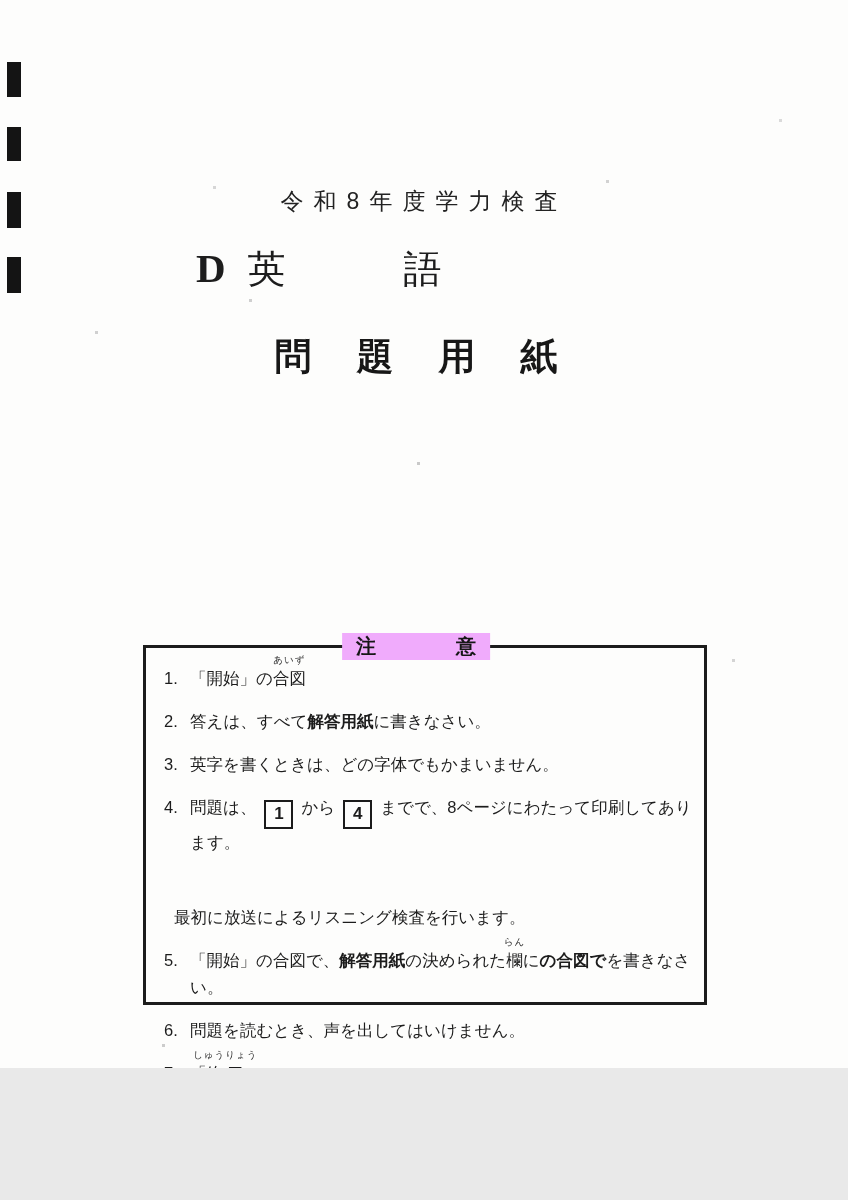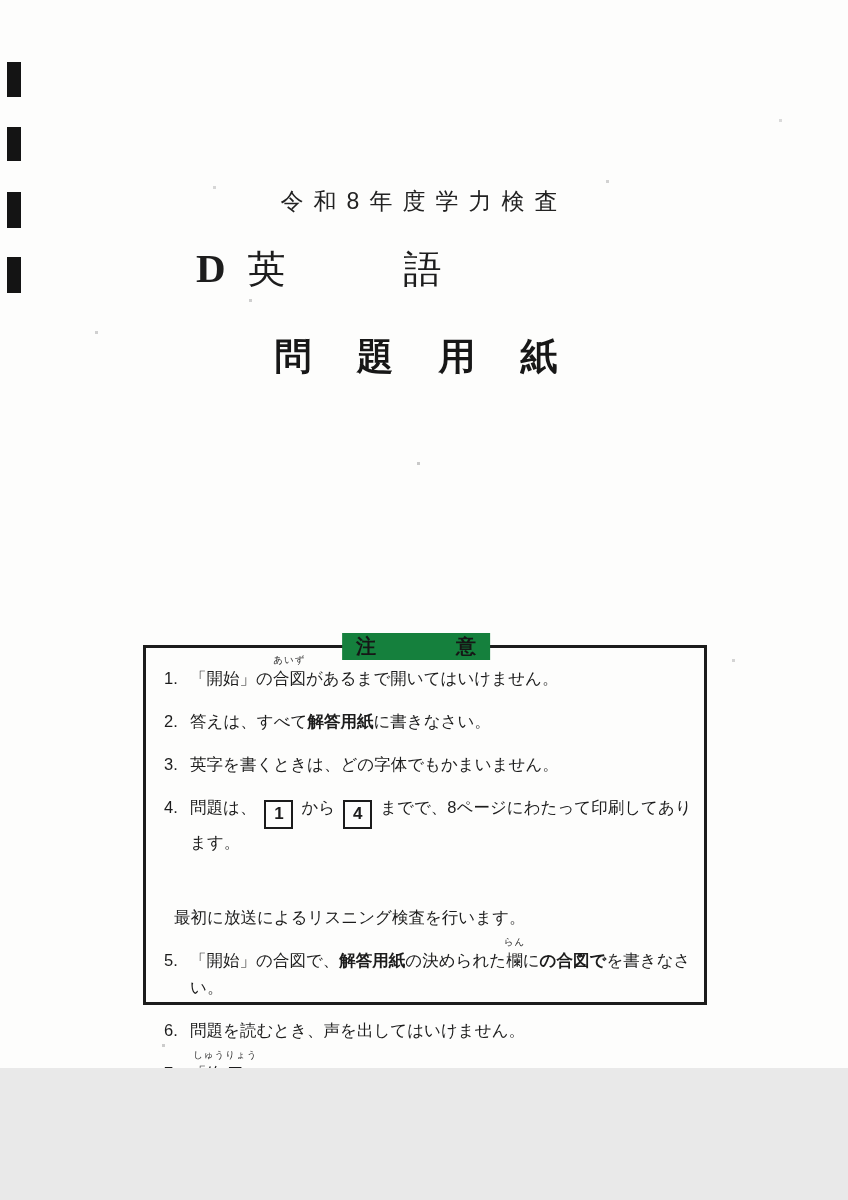--- a/index.html
+++ b/index.html
@@ -51,21 +51,21 @@
 
   .notice-box {
     position: absolute; left: 143px; top: 645px;
     width: 564px; height: 360px;
     border: 3px solid #1c1c1c;
     box-sizing: border-box;
   }
   .notice-title {
     position: absolute; top: -15px; left: 50%;
     transform: translateX(-56%);
-    background: #15803d;
+    background: #f0abfc;
     padding: 0 14px;
     font-size: 20px; font-weight: 700;
     white-space: nowrap; color: #161616;
   }
   .notice-items { padding: 17px 8px 0 18px; }
   .notice-item {
     display: flex;
     margin-bottom: 16px;
     line-height: 27px;
     font-size: 16.5px;
@@ -111,21 +111,21 @@
     <span class="subject-name">英　　　語</span>
   </div>
 
   <div class="paper-title">問　題　用　紙</div>
 
   <div class="notice-box">
     <div class="notice-title">注　　　　意</div>
     <div class="notice-items">
         <div class="notice-item">
           <span class="num">1.</span>
-          <span class="body"><span>「開始」の</span><span class="rubyed">合図<span class="rt">あいず</span></span><span>があるまで開いてはいけません。</span></span>
+          <span class="body"><span>「開始」の</span><span class="rubyed">合図<span class="rt">あいず</span></span></span>
         </div>
         <div class="notice-item">
           <span class="num">2.</span>
           <span class="body"><span>答えは、すべて</span><span class="b">解答用紙</span><span>に書きなさい。</span></span>
         </div>
         <div class="notice-item">
           <span class="num">3.</span>
           <span class="body"><span>英字を書くときは、どの字体でもかまいません。</span></span>
         </div>
         <div class="notice-item">

